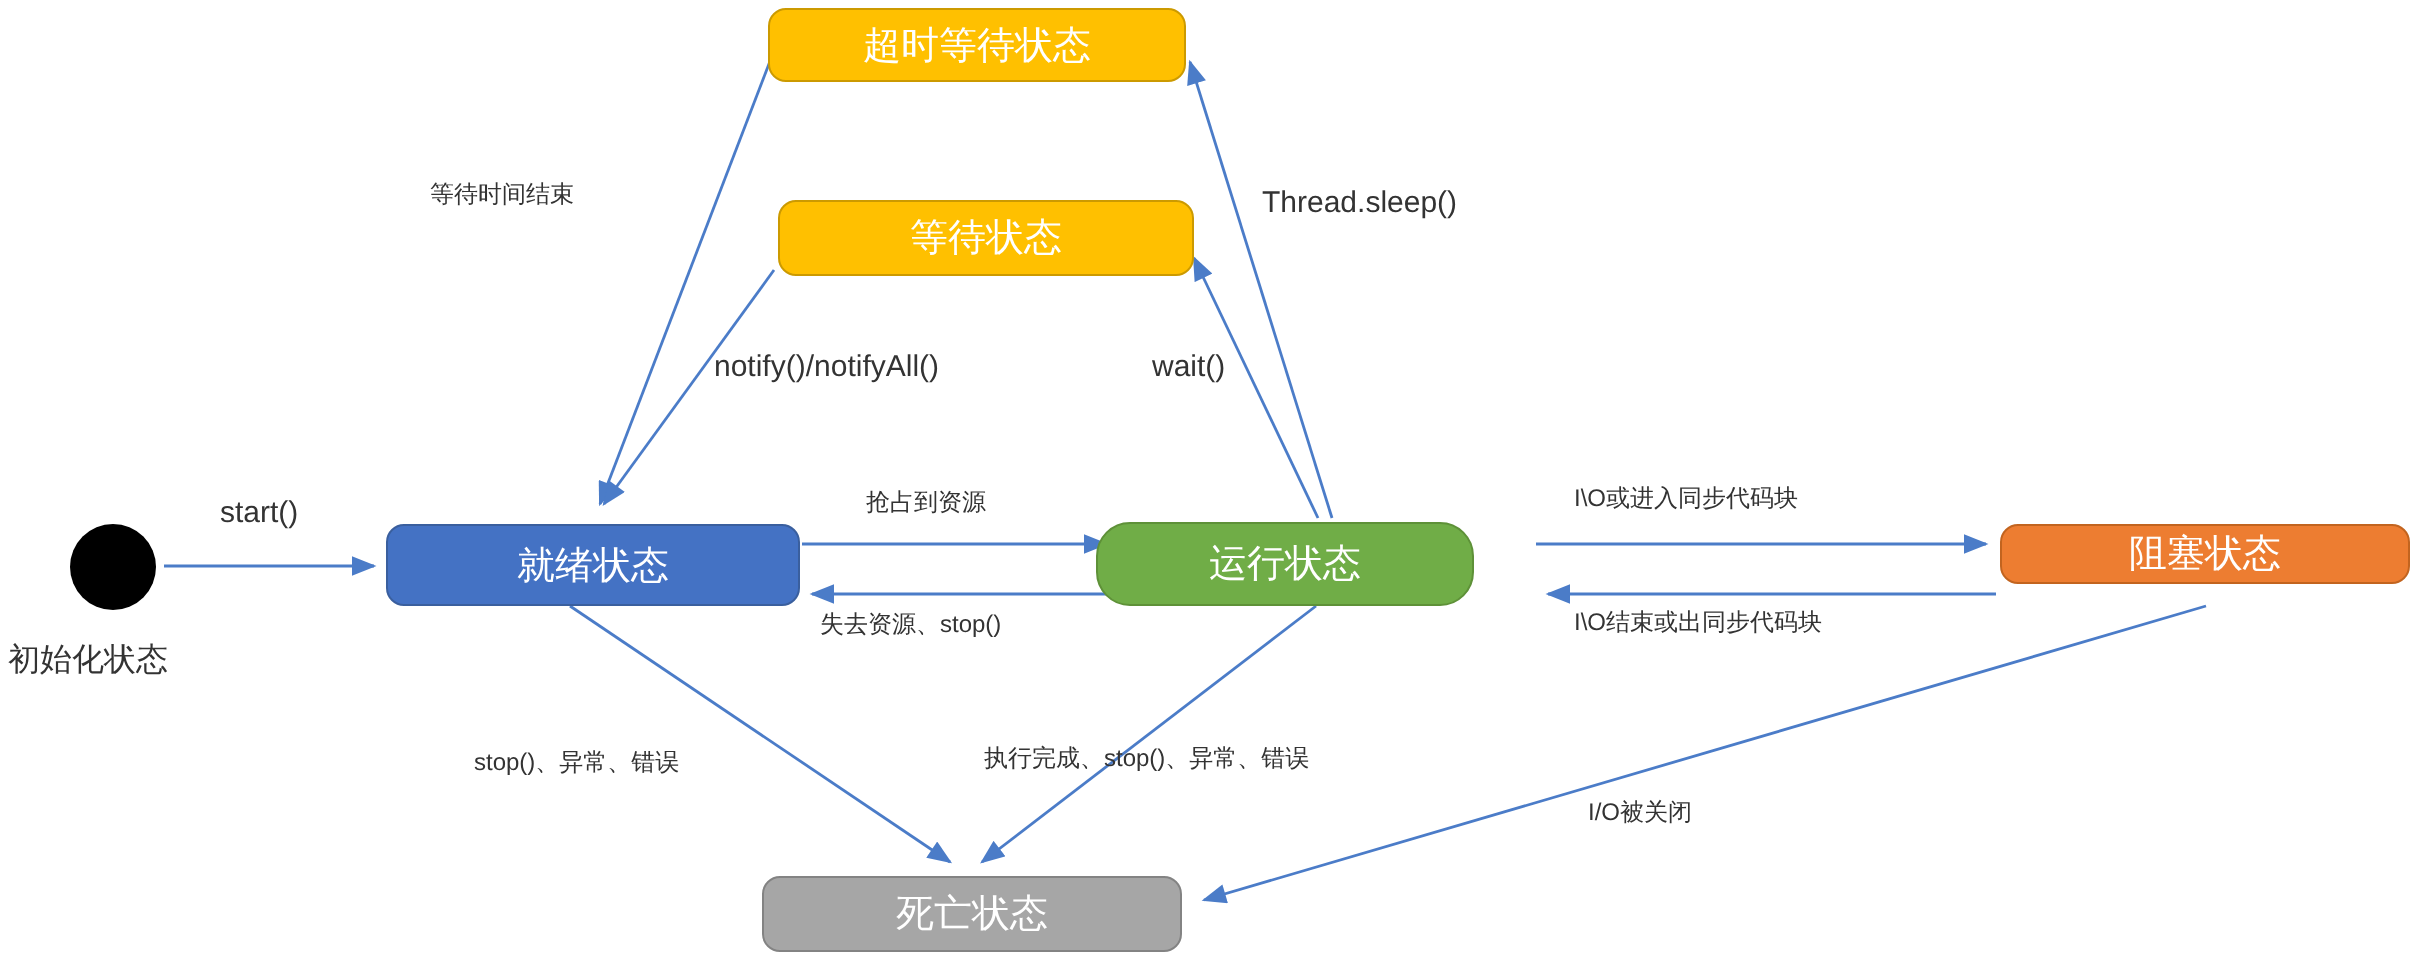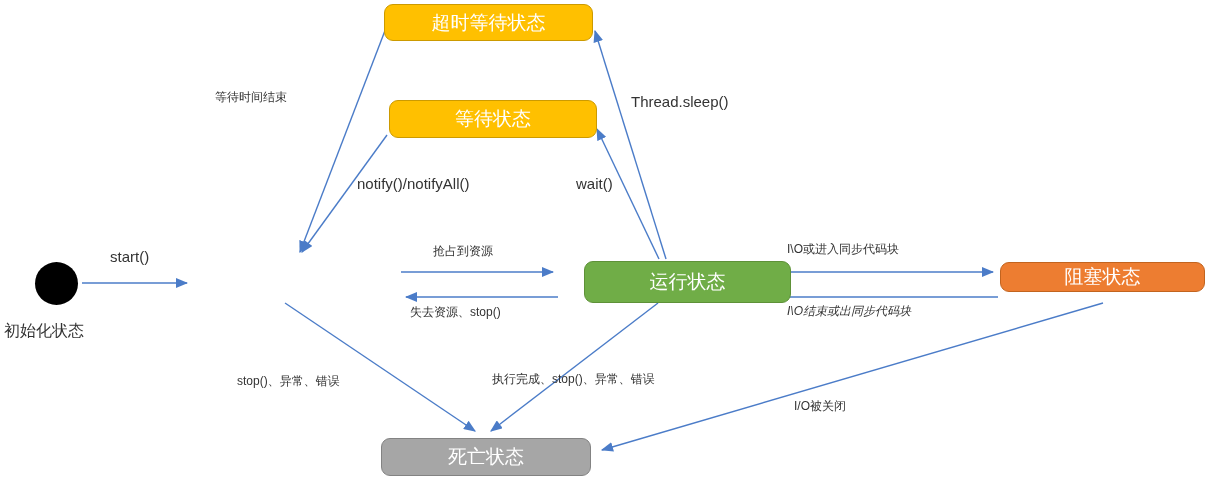--- a/index.html
+++ b/index.html
@@ -12,21 +12,21 @@
   .edge { stroke:var(--arrow); stroke-width:1.4; fill:none; }
 
   .node {
     position:absolute; display:flex; align-items:center; justify-content:center;
     color:#ffffff; font-size:19px; border-radius:9px; box-sizing:border-box;
     border:1px solid rgba(0,0,0,0.18);
   }
   .node-timed-waiting { left:384px; top:4px;   width:209px; height:37px; background:var(--waiting); border-color:#cc9a00; }
   .node-waiting       { left:389px; top:100px; width:208px; height:38px; background:var(--waiting); border-color:#cc9a00; }
   .node-ready         { left:193px; top:262px; width:207px; height:41px; background:var(--ready);   border-color:#3a5f9e; }
-  .node-running       { left:584px; top:261px; width:207px; height:42px; background:var(--running); border-color:#5e9138; }
+  .node-running       { left:548px; top:261px; width:189px; height:42px; background:var(--running); border-color:#5e9138;border-radius:17px; }
   .node-blocked       { left:1000px;top:262px; width:205px; height:30px; background:var(--blocked); border-color:#c2641f; }
   .node-dead          { left:381px; top:438px; width:210px; height:38px; background:var(--dead);    border-color:#838383; }
 
   .initial-circle {
     position:absolute; left:35px; top:262px; width:43px; height:43px;
     border-radius:50%; background:var(--initial);
   }
 
   .edge-label {
     position:absolute; color:var(--label); font-size:12px; white-space:nowrap; line-height:1.15;
@@ -34,21 +34,21 @@
   .latin { font-size:15px;text-align:right; }
   .lbl-initial        { left:4px;   top:322px; font-size:16px; }
   .lbl-start          { left:110px; top:248px; }
   .lbl-wait-end       { left:215px; top:91px;  }
   .lbl-notify         { left:357px; top:175px; }
   .lbl-wait           { left:576px; top:175px; }
   .lbl-sleep          { left:631px; top:93px;  }
   .lbl-acquire        { left:433px; top:245px;font-family:Liberation Serif, serif; }
   .lbl-lose           { left:410px; top:306px; }
   .lbl-io-enter       { left:787px; top:243px; }
-  .lbl-io-exit        { left:787px; top:305px;font-style:italic; }
+  .lbl-io-exit        { left:787px; top:305px; }
   .lbl-ready-dead     { left:237px; top:375px; }
   .lbl-running-dead   { left:492px; top:373px; }
   .lbl-io-closed      { left:794px; top:400px; }
 </style>
 </head>
 <body>
 
 <div class="canvas">
 
   <svg class="arrow-layer" viewBox="0 0 1209 479">
@@ -70,20 +70,23 @@
     <path class="edge" d="M658,303 L491,431" marker-end="url(#ah)"></path>
     <path class="edge" d="M1103,303 L602,450" marker-end="url(#ah)"></path>
   </svg>
 
   <div class="node node-timed-waiting">
     <span>超时等待状态</span>
   </div>
   <div class="node node-waiting">
     <span>等待状态</span>
   </div>
+  <div class="node node-ready">
+    <span>就绪状态</span>
+  </div>
   <div class="node node-running">
     <span>运行状态</span>
   </div>
   <div class="node node-blocked">
     <span>阻塞状态</span>
   </div>
   <div class="node node-dead">
     <span>死亡状态</span>
   </div>
 

